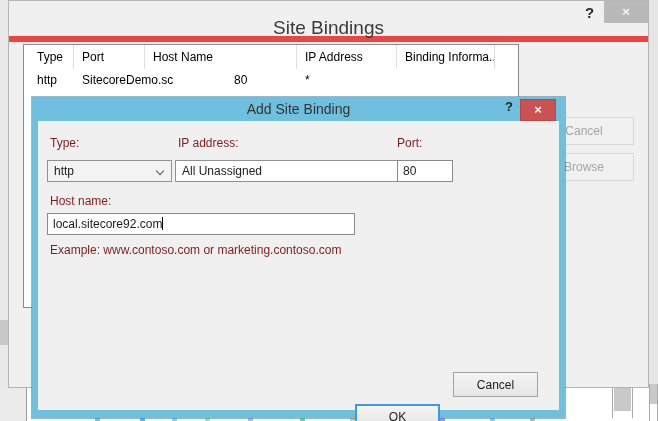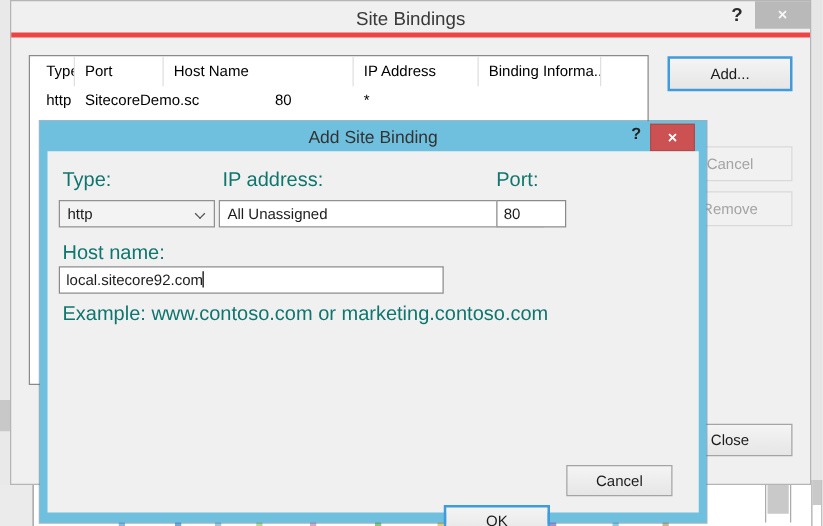--- a/index.html
+++ b/index.html
@@ -14,55 +14,55 @@
   .bg-left-block { left:0; top:320px; width:8px; height:25px; background:#c8c8c8; }
   .bg-right-strip { left:649px; top:0; width:9px; height:384px; background:#e6e6e6; }
   .bg-scroll-r { left:649px; top:384px; width:9px; height:37px; background:#fff; border-left:1px solid #ababab; border-right:1px solid #ababab; }
   .bg-scroll-r-thumb { left:650px; top:384px; width:7px; height:20px; background:#c9c9c9; }
   .bg-scroll-b { left:612px; top:388px; width:21px; height:30px; background:#fff; border-left:1px solid #ababab; border-right:1px solid #ababab; }
   .bg-scroll-b-thumb { left:614px; top:388px; width:17px; height:23px; background:#c9c9c9; }
   .speck { top:417px; height:4px; width:5px; }
 
   
   .dlg-outer { left:8px; top:0; width:641px; height:388px; background:#f0f0f0; border:1px solid #b5b5b5; }
-  .dlg-outer-title { left:0; top:0; width:100%; height:29px; line-height:29px; text-align:center;
-                     font-size:15px; color:#3a3a3a; border-bottom:4px solid #ef4444; }
+  .dlg-outer-title { left:0; top:12px; width:100%; height:29px; line-height:29px; text-align:center;
+                     font-size:19px; color:#3a3a3a; border-bottom:6px solid #ef4444; }
   .help-glyph-outer { left:576px; top:3px; font-size:15px; font-weight:bold; color:#2b2b2b; }
   .close-outer { right:0; top:0; width:44px; height:22px; background:#b9b9b9; color:#f6f6f6;
                  font-size:13px; font-weight:bold; text-align:center; line-height:21px; cursor:default; }
 
   
   .bind-table { left:14px; top:43px; width:496px; height:264px; background:#fff; border:1px solid #8a8a8a; font-size:12px; }
   .t-head { display:flex; height:24px; align-items:center; color:#000; }
   .t-row  { display:flex; height:22px; align-items:center; color:#000; }
   .t-cell { height:100%; display:flex; align-items:center; padding-left:8px; overflow:hidden; white-space:nowrap; }
   .t-head .t-cell { border-right:1px solid #e0e0e0; }
   .t-head .t-cell:last-child { border-right:none; }
-  .c0 { width:36px; padding-left:13px; } .c1 { width:152px; } .c2 { width:71px; }
+  .c0 { width:50px; padding-left:13px; } .c1 { width:152px; } .c2 { width:71px; }
   .c3 { width:100px; } .c4 { width:98px; } .c5 { flex:1; }
 
   
   .btn { display:flex; align-items:center; justify-content:center; font-size:12px; color:#1c1c1c;
          background:linear-gradient(#f4f4f4,#e6e6e6); border:1px solid #a4a4a4; cursor:default; }
   .btn.focused { border:2px solid #3f9bdc; }
   .btn.disabled { background:#f1f1f1; border:1px solid #d9d9d9; color:#a4a4a4; }
   .side-btn { left:525px; width:100px; height:28px; }
   .b-add { top:44px; } .b-edit { top:80px; } .b-remove { top:116px; } .b-browse { top:152px; } .b-close { top:338px; height:26px; }
 
   
   .dlg-inner { left:32px; top:97px; width:533px; height:321px; background:#6fc0de;
                box-shadow:0 0 0 1px rgba(62,130,160,.55); }
   .dlg-inner-title { left:0; top:0; width:100%; height:24px; line-height:24px; text-align:center;
                      font-size:14px; color:#333; }
   .help-glyph-inner { left:473px; top:2px; font-size:13px; font-weight:bold; color:#222; }
   .close-inner { top:2px; right:9px; width:36px; height:22px; background:#cb5152; border:1px solid #b64747;
                  color:#fff; font-size:13px; font-weight:bold; text-align:center; line-height:20px; cursor:default; }
   .dlg-client { left:6px; top:24px; width:521px; height:289px; background:#f0f0f0; }
 
-  .f-label { font-size:16px; color:#0f766e; white-space:nowrap; }
+  .f-label { font-size:12px; color:#7f1d1d; white-space:nowrap; }
   .combo { height:22px; border:1px solid #919191; font-size:12px; line-height:20px; padding-left:6px; cursor:default; }
   .chev { position:absolute; right:8px; top:7px; width:6px; height:6px;
           border-right:1px solid #555; border-bottom:1px solid #555; transform:rotate(45deg); }
   .tbox { height:22px; border:1px solid #8a8a8a; background:#fff; font-size:12px; line-height:20px; padding-left:5px; white-space:nowrap; }
   .caret { display:inline-block; width:1px; height:13px; background:#000; vertical-align:-2px; }
 
   .l-type { left:12px; top:15px; } .l-ip { left:140px; top:15px; } .l-port { left:359px; top:15px; }
   .l-host { left:12px; top:73px; } .l-example { left:12px; top:122px; }
   .cb-type { left:9px; top:39px; width:125px; background:#f3f3f3; }
   .cb-ip { left:137px; top:39px; width:260px; background:#fff; }
@@ -113,24 +113,22 @@
     <div class="t-row">
       <div class="t-cell c0">http</div>
       <div class="t-cell c1">SitecoreDemo.sc</div>
       <div class="t-cell c2">80</div>
       <div class="t-cell c3">*</div>
       <div class="t-cell c4"></div>
       <div class="t-cell c5"></div>
     </div>
   </div>
 
-  <div class="abs btn side-btn b-add focused">Add...</div>
   <div class="abs btn side-btn b-remove disabled">Cancel</div>
-  <div class="abs btn side-btn b-browse disabled">Remove</div>
-  <div class="abs btn side-btn b-close">Close</div>
+  <div class="abs btn side-btn b-browse disabled">Browse</div>
 </div>
 
 <div class="abs dlg-inner">
   <div class="abs dlg-inner-title">Add Site Binding</div>
   <div class="abs help-glyph-inner">?</div>
   <div class="abs close-inner">×</div>
 
   <div class="abs dlg-client">
 
     <div class="abs f-label l-type">Type:</div>

